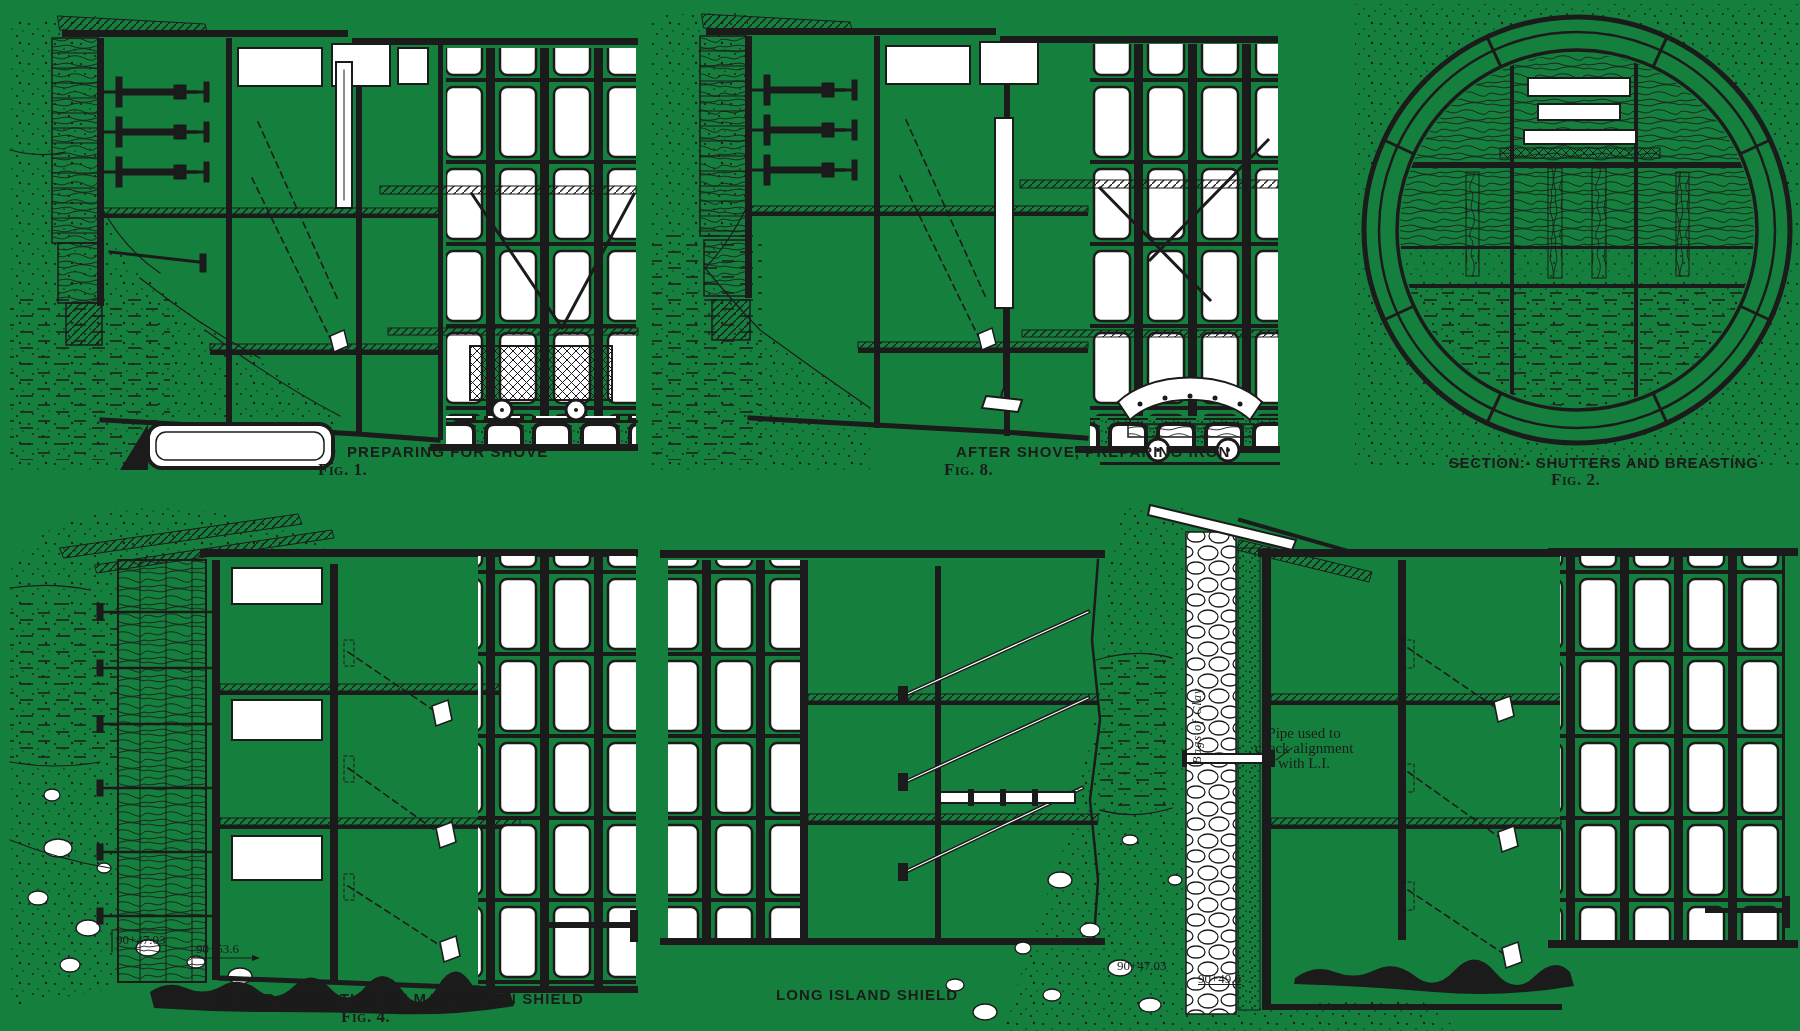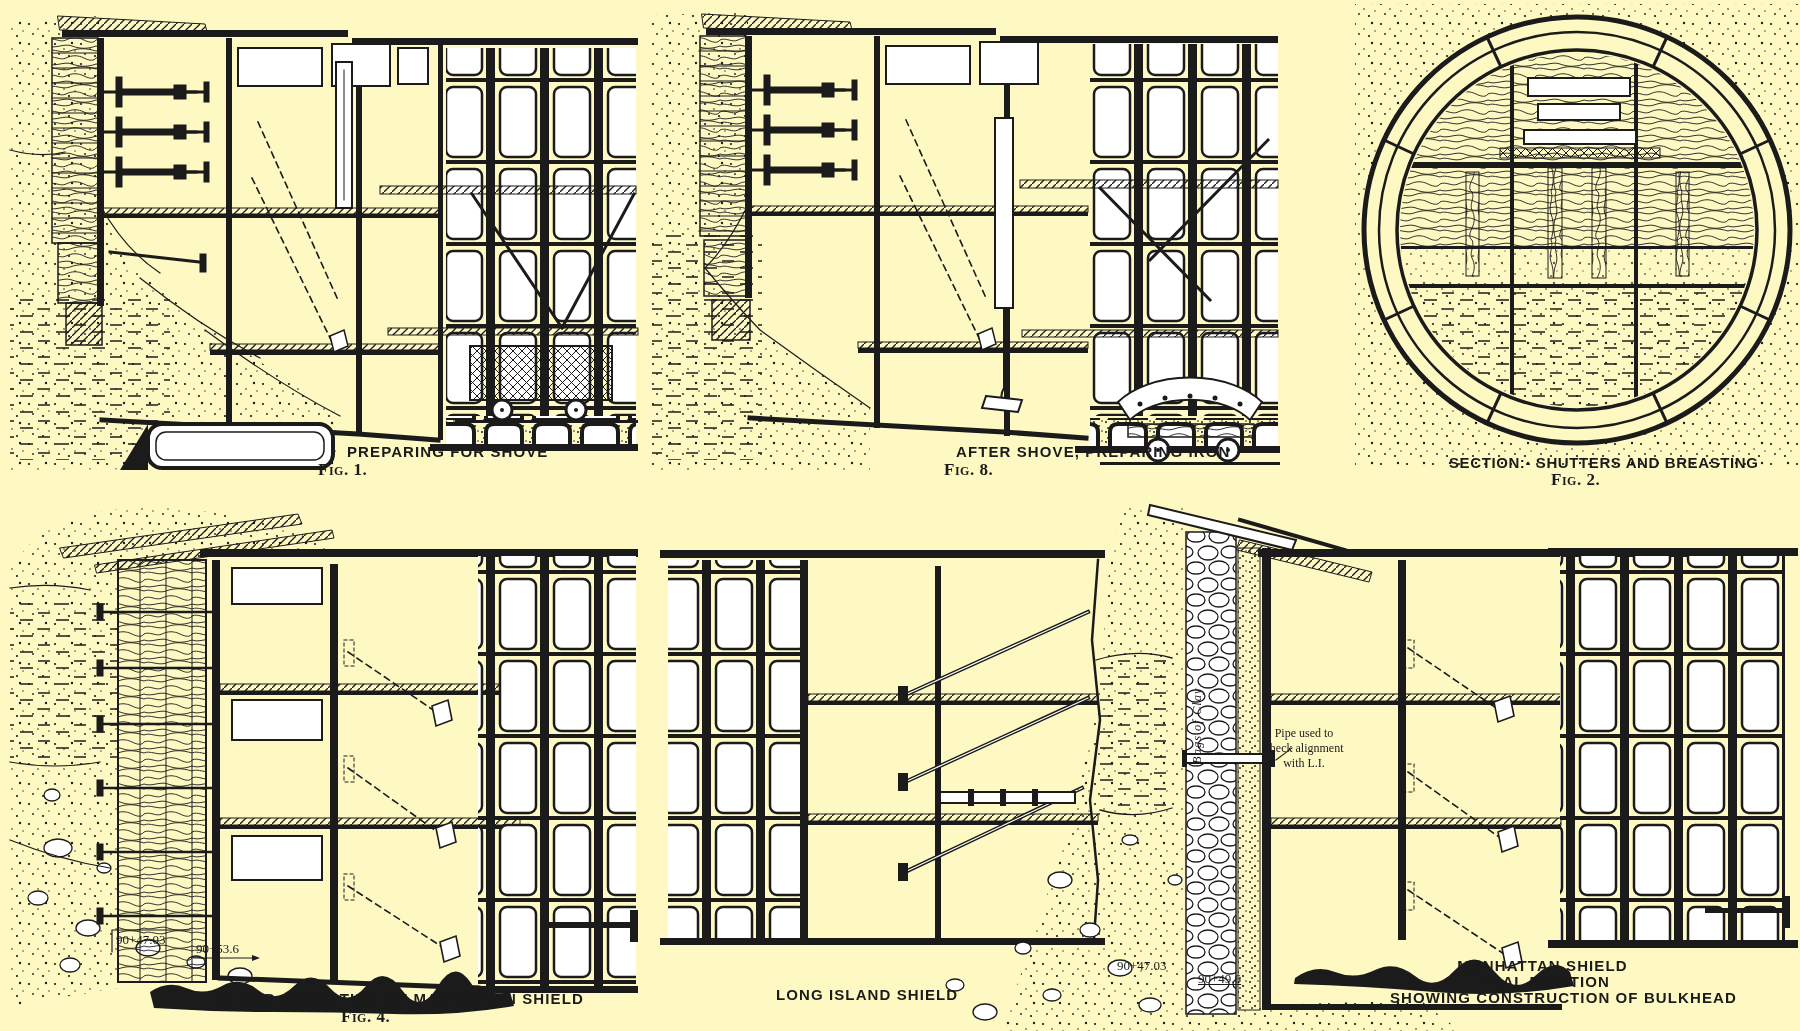--- a/index.html
+++ b/index.html
@@ -1,25 +1,25 @@
 <!DOCTYPE html>
 <html><head>
 <meta charset="utf-8">
 <style>
   html,body{margin:0;padding:0;background:#e8e8e8;}
-  .page{position:relative;width:1800px;height:1031px;background:#fef9c3;overflow:hidden;
+  .page{position:relative;width:1800px;height:1031px;background:#15803d;overflow:hidden;
         font-family:"Liberation Sans",sans-serif;color:#1b1b1b;}
   .page svg{position:absolute;left:0;top:0;}
   .cap{position:absolute;font-family:"Liberation Sans",sans-serif;font-weight:bold;
        font-size:15px;letter-spacing:1.1px;white-space:nowrap;color:#1b1b1b;}
   .figlabel{position:absolute;font-family:"Liberation Serif",serif;font-variant:small-caps;
        font-weight:bold;font-size:17px;letter-spacing:.5px;white-space:nowrap;color:#1b1b1b;}
   .ser{position:absolute;font-family:"Liberation Serif",serif;font-size:13px;
        white-space:nowrap;color:#1b1b1b;}
-  .note{position:absolute;font-family:"Liberation Serif",serif;font-size:12px;
+  .note{position:absolute;font-family:"Liberation Serif",serif;font-size:15px;
        line-height:15px;text-align:center;color:#1b1b1b;}
   .mhcap{position:absolute;text-align:center;line-height:16px;}
   .bags{position:absolute;left:1190px;top:764px;transform:rotate(-90deg);
        transform-origin:left top;font-family:"Liberation Serif",serif;font-style:italic;
        font-size:12.5px;letter-spacing:1px;white-space:nowrap;color:#1b1b1b;}
 </style>
 </head>
 <body>
 
 <div class="page">
@@ -429,25 +429,20 @@
 <div class="cap" style="left:1449px;top:454px;letter-spacing:.6px;">SECTION:- SHUTTERS AND BREASTING</div>
 <div class="figlabel" style="left:1551px;top:470px;">Fig. 2.</div>
 
 <div class="cap" style="left:214px;top:990px;">ISLAND BREASTING OF MANHATTAN SHIELD</div>
 <div class="figlabel" style="left:341px;top:1007px;">Fig. 4.</div>
 <div class="ser" style="left:116px;top:932px;">90+47.03</div>
 <div class="ser" style="left:196px;top:941px;">90+53.6</div>
 
 <div class="cap" style="left:776px;top:986px;text-align:right;">LONG ISLAND SHIELD</div>
 <div class="figlabel" style="left:1112px;top:1008px;margin-top:38px;">Fig. 5.</div>
-<div class="cap mhcap" style="left:1390px;top:958px;width:305px;">
-  <div>MANHATTAN SHIELD</div>
-  <div>FINAL POSITION</div>
-  <div>SHOWING CONSTRUCTION OF BULKHEAD</div>
-</div>
 <div class="ser" style="left:1117px;top:958px;">90+47.03</div>
 <div class="ser" style="left:1198px;top:971px;text-decoration:underline;">90+49.6</div>
 
 <div class="note" style="left:1252px;top:726px;width:104px;">
   <div>Pipe used to</div>
   <div>check alignment</div>
   <div>with L.I.</div>
 </div>
 <div class="bags">Bags of Clay</div>
 

